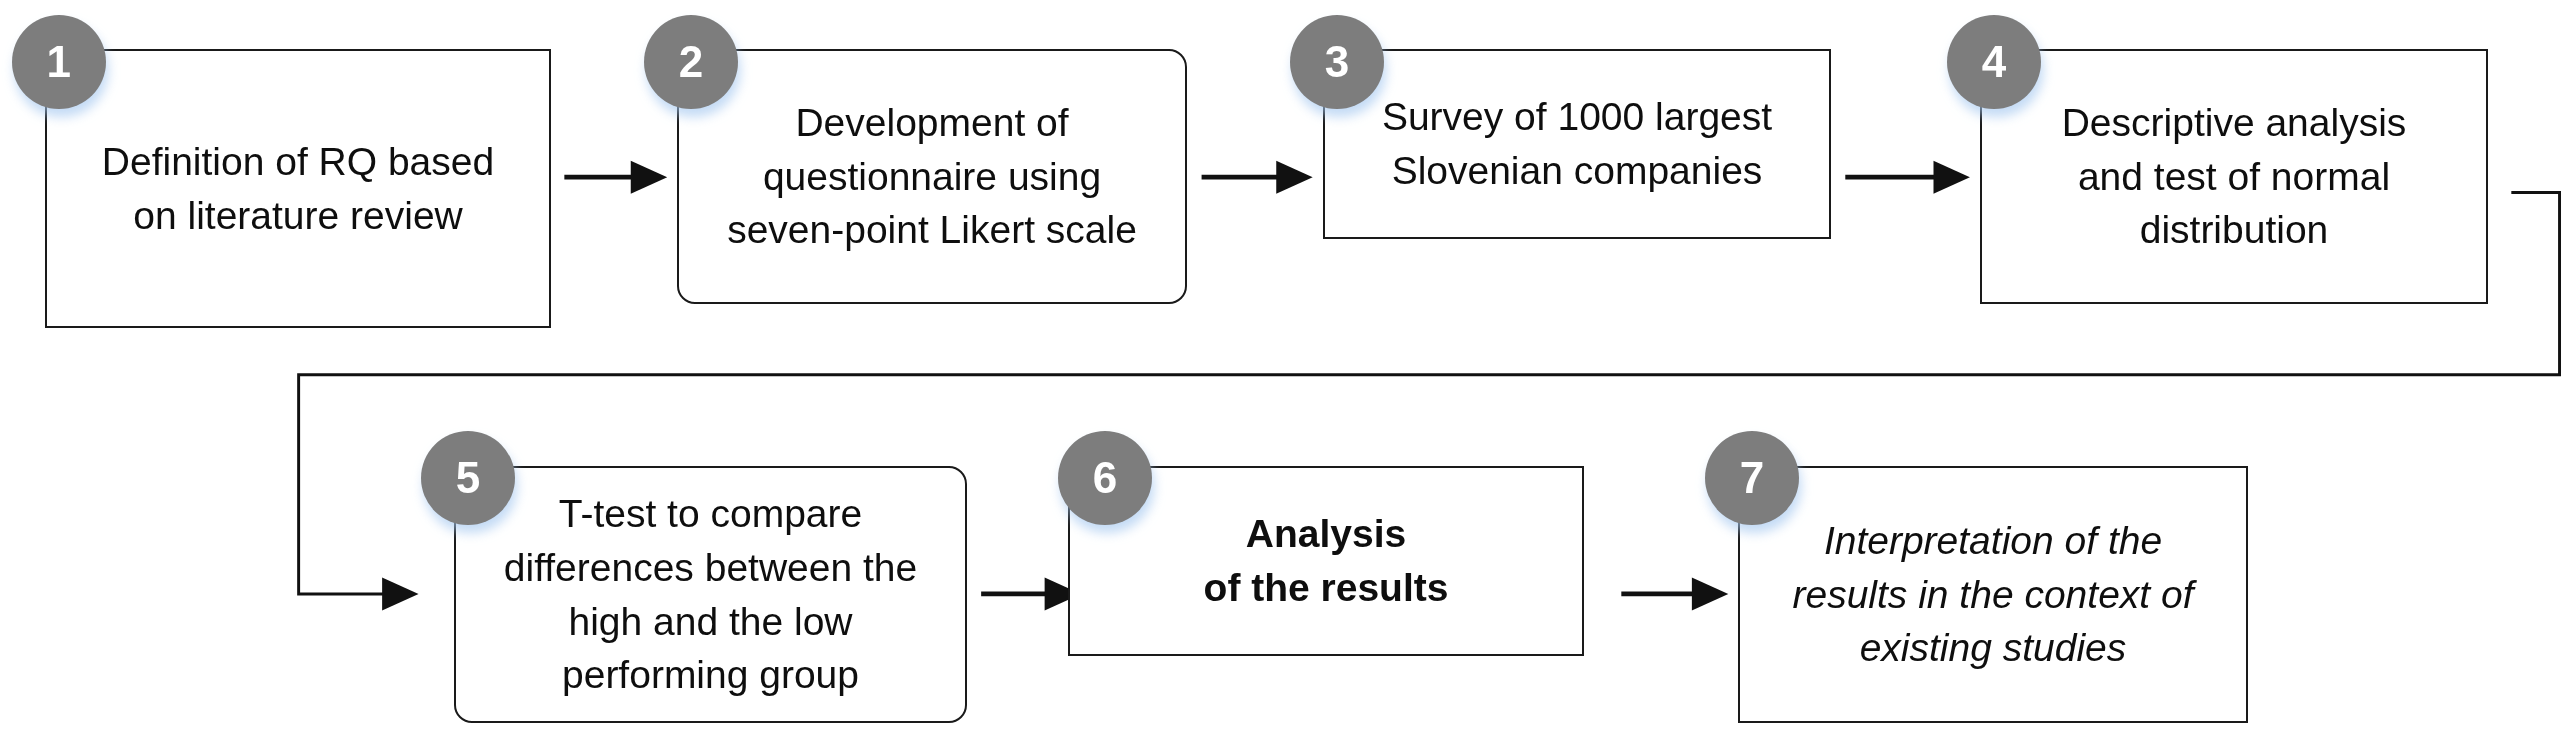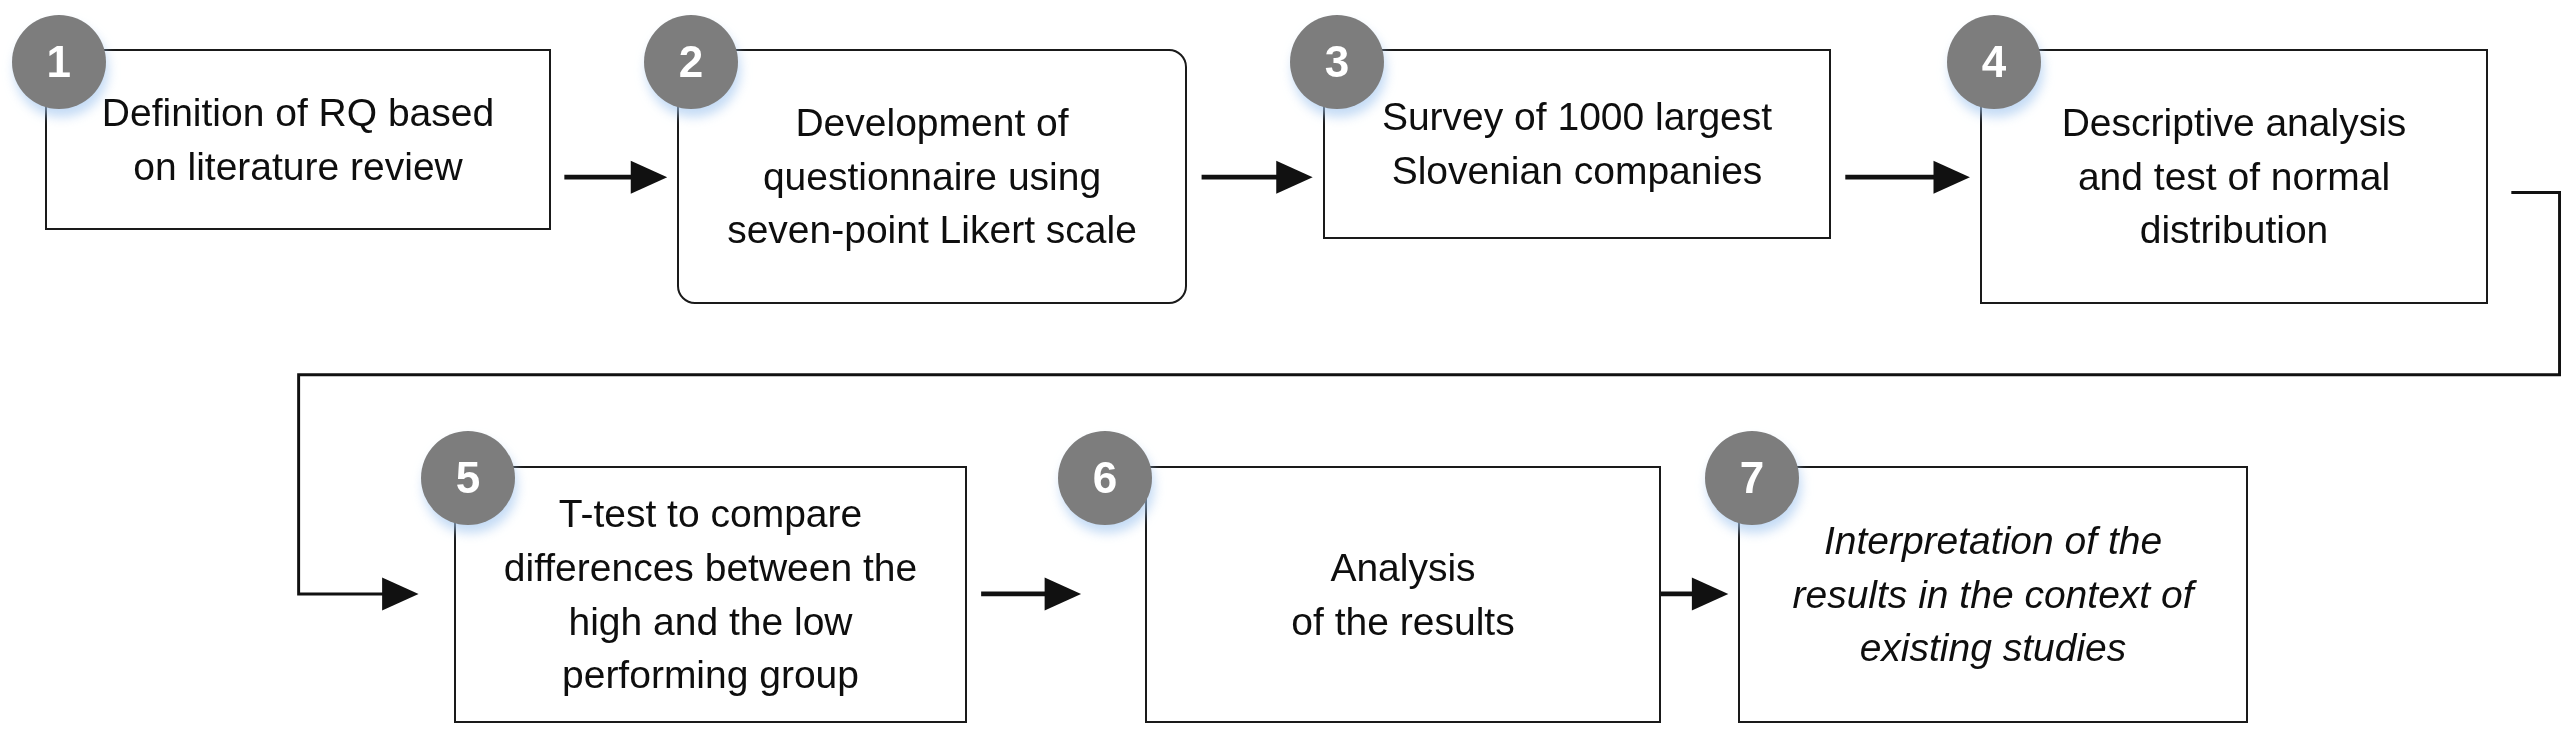--- a/index.html
+++ b/index.html
@@ -72,26 +72,26 @@
     justify-content: center;
     z-index: 3;
     box-shadow: 2.4px 8.2px 10.6px rgba(165, 200, 240, 0.65);
   }
   .step-badge span {
     color: var(--badge-text, #ffffff);
     font-size: 44px;
     font-weight: bold;
   }
   
-  .pos-b1 { left: 45px;   top: 49px;  width: 506px; height: 181px; }
+  .pos-b1 { left: 45px;   top: 49px;  width: 506px; height: 279px; }
   .pos-b2 { left: 677px; top: 49px;  width: 510px; height: 255px; border-radius: 18px; }
   .pos-b3 { left: 1323px; top: 49px;  width: 508px; height: 190px; }
   .pos-b4 { left: 1980px; top: 49px;  width: 508px; height: 255px; }
-  .pos-b5 { left: 454px;  top: 466px; width: 513px; height: 257px; }
-  .pos-b6 { left: 1145px; top: 466px; width: 516px; height: 257px; }
+  .pos-b5 { left: 454px;  top: 466px; width: 513px; height: 257px; border-radius: 18px; }
+  .pos-b6 { left: 1068px; top: 466px; width: 516px; height: 190px; font-weight: bold; }
   .pos-b7 { left: 1738px; top: 466px; width: 510px; height: 257px; font-style: italic; }
   .pos-c1 { left: 11.8px;   top: 14.7px; }
   .pos-c2 { left: 644px; top: 14.7px; }
   .pos-c3 { left: 1290px; top: 14.7px; }
   .pos-c4 { left: 1947px; top: 14.7px; }
   .pos-c5 { left: 421px;  top: 431px; }
   .pos-c6 { left: 1058px; top: 431px; }
   .pos-c7 { left: 1705px; top: 431px; }
 </style>
 </head>

